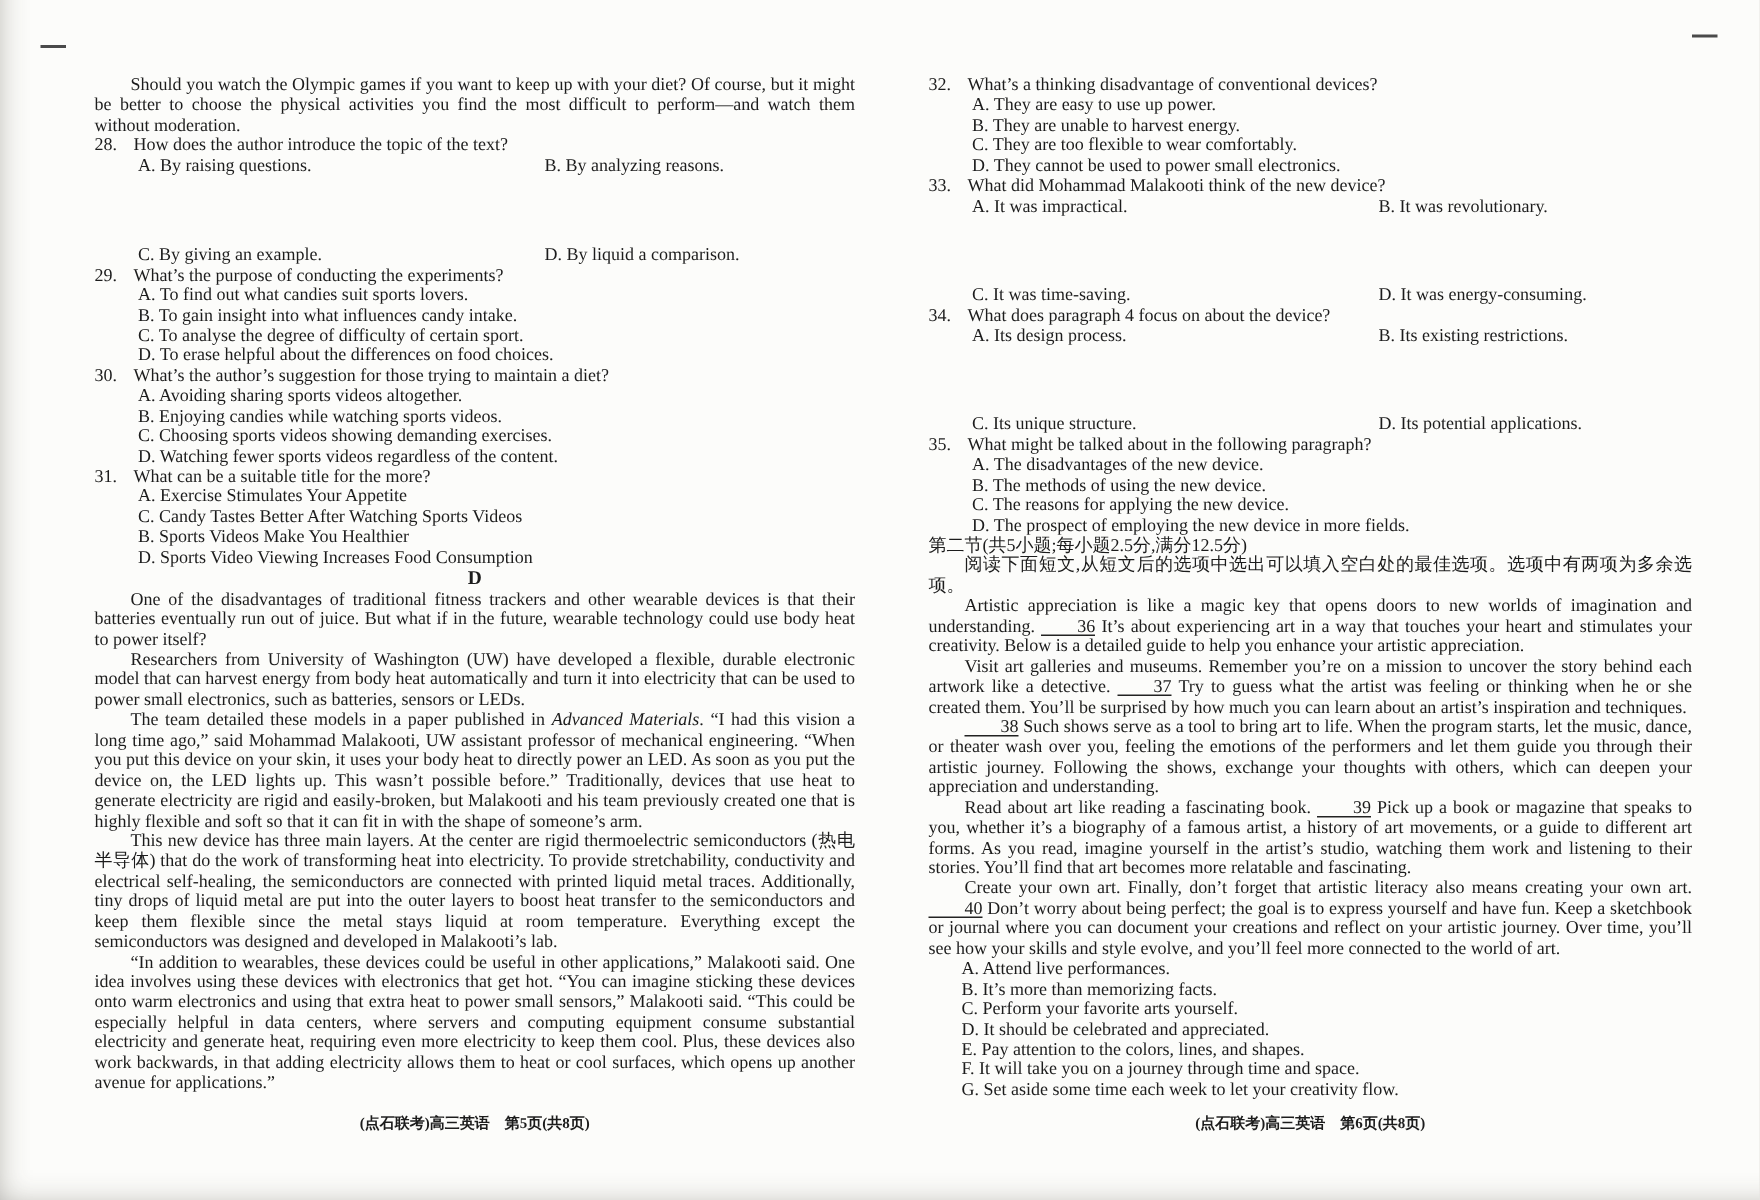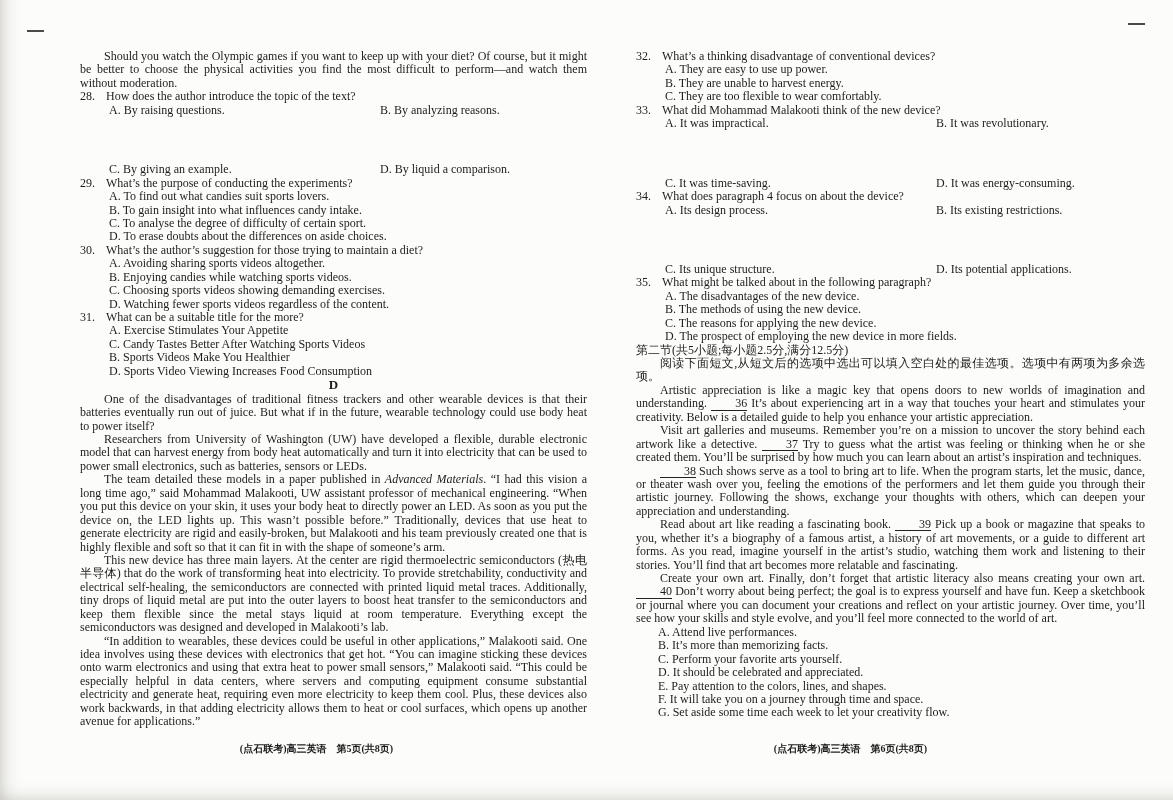--- a/index.html
+++ b/index.html
@@ -15,21 +15,21 @@
     background: #fcfcfa;
     overflow: hidden;
     box-shadow: inset 14px -12px 22px -18px rgba(60,55,45,.45);
   }
   .crop { position: absolute; background: #4a4a4a; }
   .crop-tl { left: 27px; top: 30px; width: 17px; height: 2px; }
   .crop-tr { right: 28px; top: 23px; width: 17px; height: 2px; }
 
   .columns {
     position: absolute;
-    top: 50px; left: 80px;
+    top: 50px; left: 63px;
     display: flex;
     gap: 49px;
     justify-content: flex-end;
   }
   .col {
     width: 507px;
     font-size: 12px;
     line-height: 1.12;
     text-align: justify;
   }
@@ -59,21 +59,21 @@
 
   .footer {
     position: absolute;
     bottom: 44px;
     text-align: center;
     font-size: 10px;
     font-weight: 700;
     white-space: pre;
   }
   .footer-left { left: 63px; width: 507px; }
-  .footer-right { left: 596px; width: 509px; }
+  .footer-right { left: 619px; width: 509px; }
 </style>
 </head>
 <body>
 
 <div class="sheet">
   <div class="crop crop-tl"></div>
   <div class="crop crop-tr"></div>
 
   <div class="columns">
 
@@ -94,21 +94,21 @@
       </div>
 
       <div class="question">
         <div class="q-stem">
           <span class="q-num">29.</span>
           <span class="q-text">What’s the purpose of conducting the experiments?</span>
         </div>
         <div class="option">A. To find out what candies suit sports lovers.</div>
         <div class="option">B. To gain insight into what influences candy intake.</div>
         <div class="option">C. To analyse the degree of difficulty of certain sport.</div>
-        <div class="option">D. To erase doubts about the differences on aside choices.</div>
+        <div class="option">D. To erase helpful about the differences on food choices.</div>
       </div>
 
       <div class="question">
         <div class="q-stem">
           <span class="q-num">30.</span>
           <span class="q-text">What’s the author’s suggestion for those trying to maintain a diet?</span>
         </div>
         <div class="option">A. Avoiding sharing sports videos altogether.</div>
         <div class="option">B. Enjoying candies while watching sports videos.</div>
         <div class="option">C. Choosing sports videos showing demanding exercises.</div>
@@ -137,20 +137,21 @@
 
     <section class="col right">
       <div class="question">
         <div class="q-stem">
           <span class="q-num">32.</span>
           <span class="q-text">What’s a thinking disadvantage of conventional devices?</span>
         </div>
         <div class="option">A. They are easy to use up power.</div>
         <div class="option">B. They are unable to harvest energy.</div>
         <div class="option">C. They are too flexible to wear comfortably.</div>
+        <div class="option">D. They cannot be used to power small electronics.</div>
       </div>
 
       <div class="question">
         <div class="q-stem">
           <span class="q-num">33.</span>
           <span class="q-text">What did Mohammad Malakooti think of the new device?</span>
         </div>
         <div class="opt-grid">
           <div class="option">A. It was impractical.</div>
           <div class="option">B. It was revolutionary.</div>

